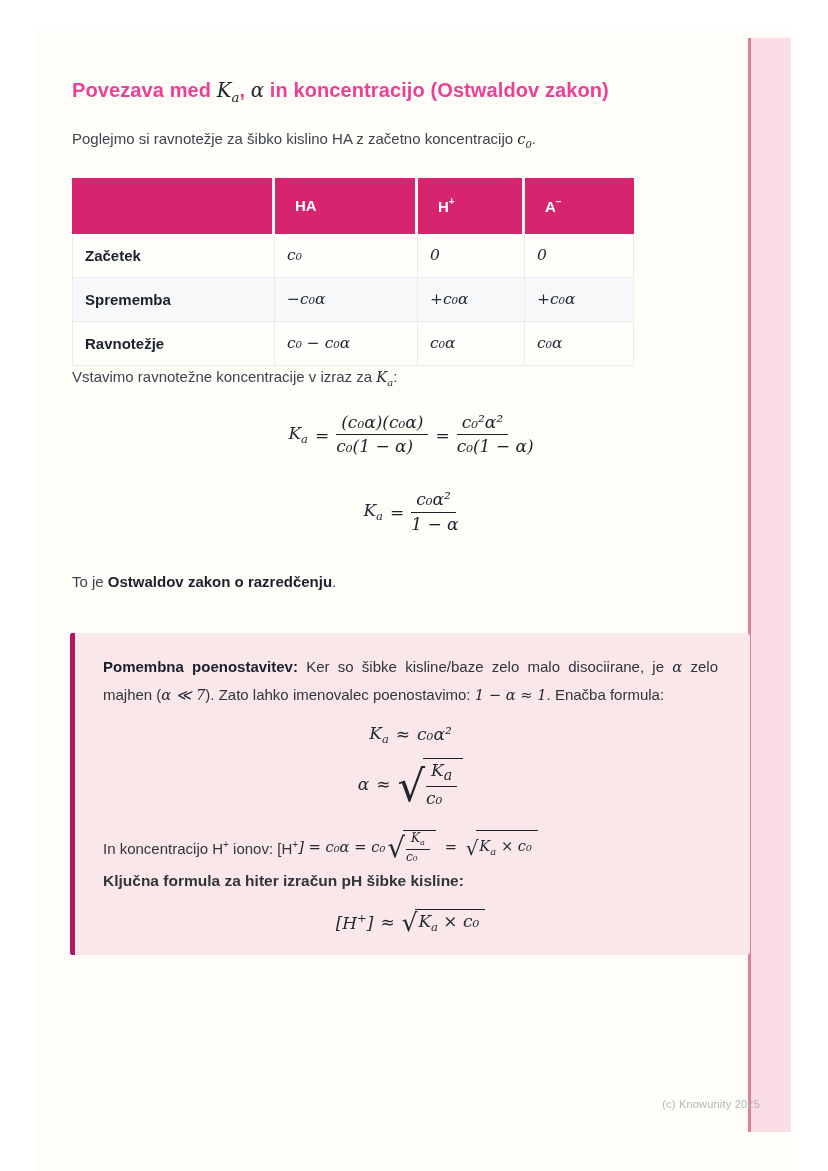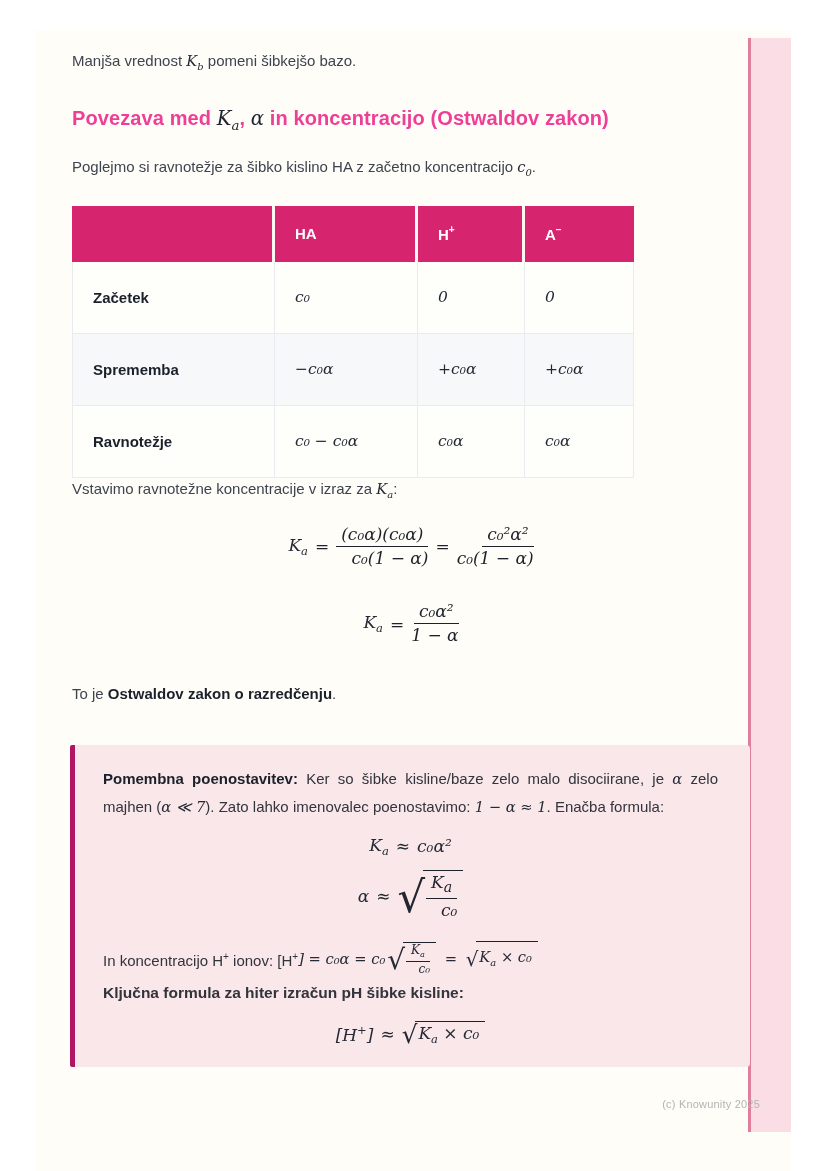--- a/index.html
+++ b/index.html
@@ -48,37 +48,37 @@
   table.ice col.c2{width:107px}
   table.ice col.c3{width:109px}
   table.ice th{
     background:#d6246e;color:#ffffff;font-size:15px;font-weight:700;
     text-align:left;height:56px;padding:0 0 0 20px;box-sizing:border-box;
     border-right:3px solid #fdf7f4;vertical-align:middle;
   }
   table.ice th:last-child{border-right:none;}
   table.ice th sup{font-size:10px;font-weight:700;position:relative;top:-1px;}
   table.ice td{
-    height:72px;box-sizing:border-box;padding:0 0 0 20px;vertical-align:middle;
+    height:44px;box-sizing:border-box;padding:0 0 0 12px;vertical-align:middle;
     font-size:15px;background:#fefefb;
     border-bottom:1px solid #e9ebee;border-right:1px solid #e9ebee;
   }
   table.ice td:last-child{border-right:1px solid #e9ebee;}
   table.ice td:first-child{border-left:1px solid #e9ebee;}
   table.ice tr.alt td{background:#f7f8fa;}
   table.ice td.rowlabel{font-weight:700;color:#1b212c;font-family:"Liberation Sans",sans-serif;font-style:normal;}
   table.ice td.math{font-size:15.5px;}
 
   
   .formula{
     margin-top:18px;display:flex;justify-content:center;align-items:center;gap:7px;
     font-family:"DejaVu Serif","Liberation Serif",serif;font-style:italic;
     font-size:17px;color:#1c212b;
   }
-  .frac{display:inline-flex;flex-direction:column;align-items:flex-end;vertical-align:middle;line-height:1.25;}
+  .frac{display:inline-flex;flex-direction:column;align-items:flex-start;vertical-align:middle;line-height:1.25;}
   .frac .num{border-bottom:1.3px solid #1c212b;padding:0 5px 1px 5px;}
   .frac .den{padding-top:1px;}
   .sqrt{display:inline-flex;align-items:center;}
   .sqrt .rad{font-style:normal;line-height:.8;font-size:1.45em;transform:translateY(1px);}
   .sqrt.tall .rad{font-size:2.55em;transform:translateY(2px);}
   .sqrt .radicand{border-top:1.3px solid #1c212b;margin-left:-2px;padding:1px 6px 0 3px;}
   .formula-ostwald{margin-top:32px;}
   .para-tois{margin-top:36px;}
   b.dark{color:#1b212c;}
 
@@ -110,21 +110,20 @@
   sup.txt{font-size:10px;font-style:normal;}
 </style>
 </head>
 <body>
 
 <div class="doc-page">
   <div class="accent-strip"></div>
 
   <div class="content">
 
-    <p><span>Manjša vrednost </span><span class="math"><span>K</span><sub>b</sub></span><span> pomeni šibkejšo bazo.</span></p>
 
     <h2><span>Povezava med </span><span class="math"><span>K</span><sub>a</sub></span><span>, </span><span class="math">α</span><span> in koncentracijo (Ostwaldov zakon)</span></h2>
 
     <p class="para-intro"><span>Poglejmo si ravnotežje za šibko kislino HA z začetno koncentracijo </span><span class="math"><span>c</span><sub>0</sub></span><span>.</span></p>
 
     <table class="ice">
       <colgroup>
           <col class="c0">
           <col class="c1">
           <col class="c2">

